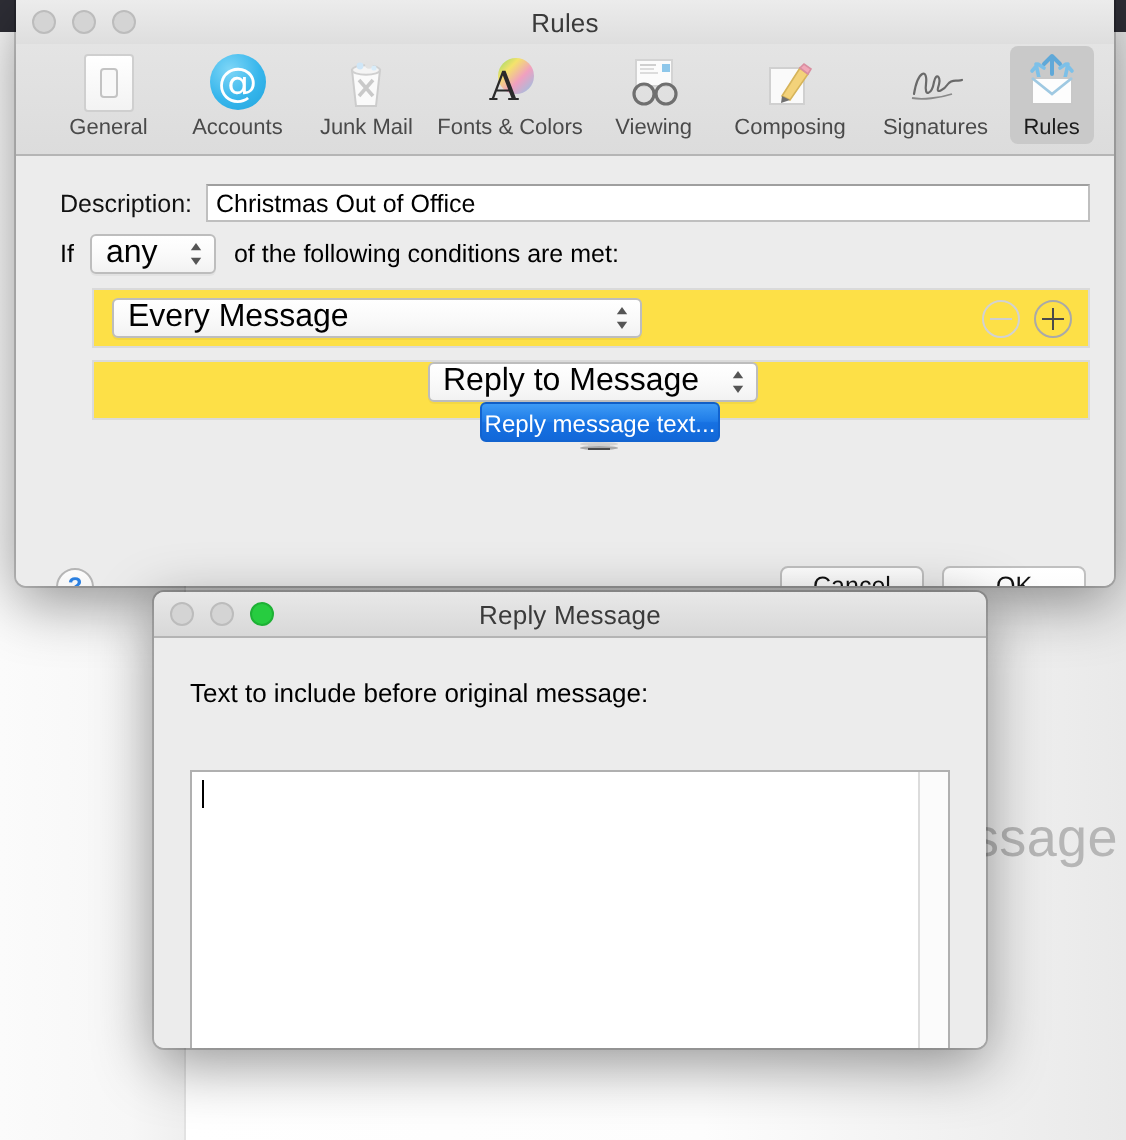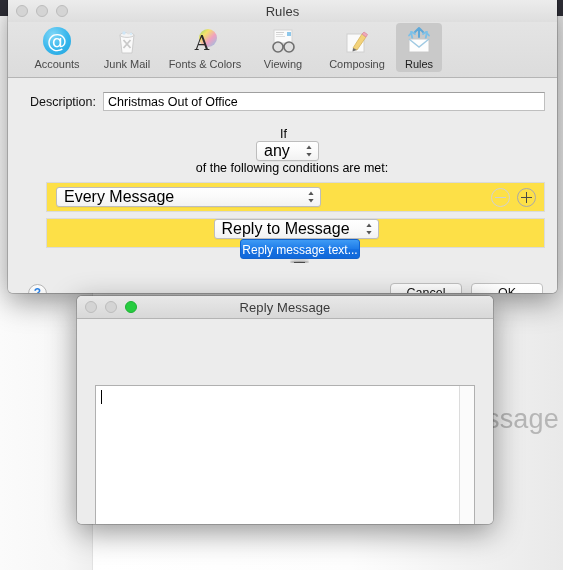--- a/index.html
+++ b/index.html
@@ -213,22 +213,21 @@
     line-height: 19px;
     padding: 0 4px;
     color: #000;
     box-sizing: border-box;
     white-space: nowrap;
     overflow: hidden;
   }
   .row-if {
     display: flex;
     align-items: center;
-    padding: 16px 12px 0 22px;
-    flex-direction: column;
+    padding: 6px 12px 0 22px;
   }
   .if-word { font-size: 12.5px; margin-right: 8px; }
   .popup {
     position: relative;
     height: 20px;
     background: linear-gradient(to bottom, #ffffff 0%, #fafafa 50%, #f2f2f2 100%);
     border: 1px solid #bdbdbd;
     border-radius: 3px;
     box-shadow: 0 1px 0 rgba(0,0,0,0.04);
     display: flex;
@@ -430,20 +429,28 @@
     <div class="traffic">
       <span class="light"></span>
       <span class="light"></span>
       <span class="light"></span>
     </div>
     <div class="win-title">Rules</div>
   </div>
 
   <div id="rules-toolbar">
 
+    <div class="tb-item">
+      <span class="tb-icon">
+        <span class="ico-general">
+            <i></i>
+          </span>
+      </span>
+      <span class="tb-label">General</span>
+    </div>
 
     <div class="tb-item">
       <span class="tb-icon">
         <span class="ico-accounts">@</span>
       </span>
       <span class="tb-label">Accounts</span>
     </div>
 
     <div class="tb-item">
       <span class="tb-icon">
@@ -498,20 +505,29 @@
         <svg width="30" height="30" viewBox="0 0 30 30">
           <rect x="5" y="8" width="17" height="18" fill="#fafafa" stroke="#d0d0d0" stroke-width="1"></rect>
           <path d="M11 22 L20 8 L24 11 L15 24 Z" fill="#f3d27a" stroke="#d6b45a" stroke-width="0.8"></path>
           <path d="M20 8 L24 11 L25.5 8.5 L22 6 Z" fill="#f0a8b8" stroke="#d98ea0" stroke-width="0.8"></path>
           <path d="M11 22 L15 24 L10.5 25.5 Z" fill="#707070"></path>
         </svg>
       </span>
       <span class="tb-label">Composing</span>
     </div>
 
+    <div class="tb-item" style="width:80px">
+      <span class="tb-icon">
+        <svg width="32" height="28" viewBox="0 0 32 28">
+          <path d="M5 20 C7 8, 12 7, 11 15 C10 22, 14 20, 15 14 C16 9, 19 11, 17 17 C16 20, 20 18, 22 15 C24 12, 27 14, 29 13" fill="none" stroke="#6a6a6a" stroke-width="1.1" stroke-linecap="round"></path>
+          <path d="M4 22 C9 23, 18 22, 24 20" fill="none" stroke="#8a8a8a" stroke-width="0.9"></path>
+        </svg>
+      </span>
+      <span class="tb-label">Signatures</span>
+    </div>
 
     <div class="tb-item selected" style="width:46px">
       <span class="tb-icon">
         <svg width="30" height="30" viewBox="0 0 30 30">
           <path d="M15 2 L15 11 M11 6 L15 2 L19 6" stroke="#5fa8d8" stroke-width="2" fill="none" stroke-linecap="round" stroke-linejoin="round"></path>
           <path d="M7 6 L8.5 13 M5 9.5 L8 6 L11 8" stroke="#7cc0e8" stroke-width="1.8" fill="none" stroke-linecap="round" stroke-linejoin="round"></path>
           <path d="M23 6 L21.5 13 M25 9.5 L22 6 L19 8" stroke="#7cc0e8" stroke-width="1.8" fill="none" stroke-linecap="round" stroke-linejoin="round"></path>
           <rect x="5" y="13" width="20" height="13" fill="#fdfdfd" stroke="#c8c8c8" stroke-width="1"></rect>
           <path d="M5 13 L15 21 L25 13" fill="none" stroke="#9fc9e2" stroke-width="1.4"></path>
         </svg>
@@ -581,20 +597,21 @@
   <div class="titlebar">
     <div class="traffic">
       <span class="light"></span>
       <span class="light"></span>
       <span class="light green"></span>
     </div>
     <div class="win-title">Reply Message</div>
   </div>
 
   <div id="reply-body">
+    <div id="reply-prompt">Text to include before original message:</div>
 
     <div id="textarea-wrap">
       <div id="textarea-field" placeholder="">
           <span id="text-caret"></span>
         </div>
       <div id="textarea-scroll"></div>
     </div>
 
     <div id="reply-footer">
       <span class="push-btn">Cancel</span>

